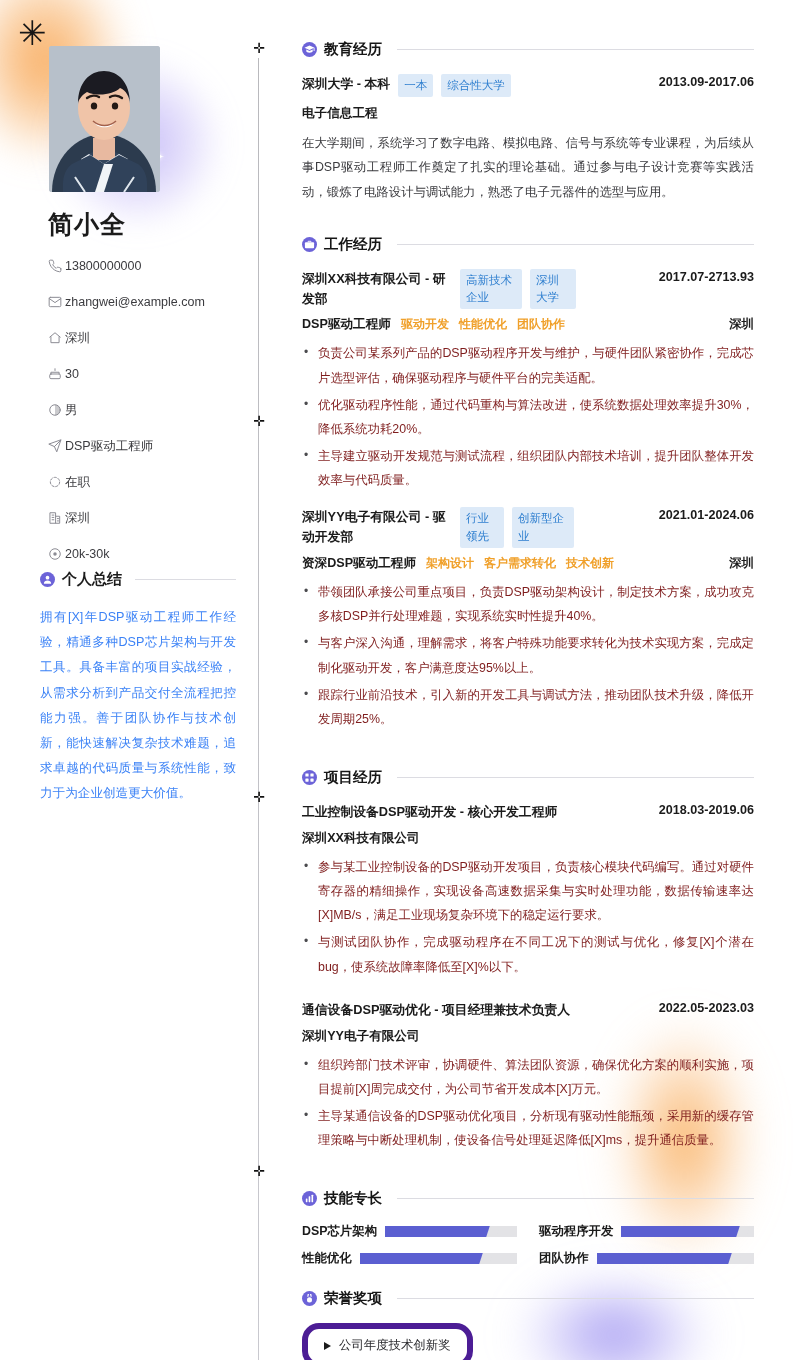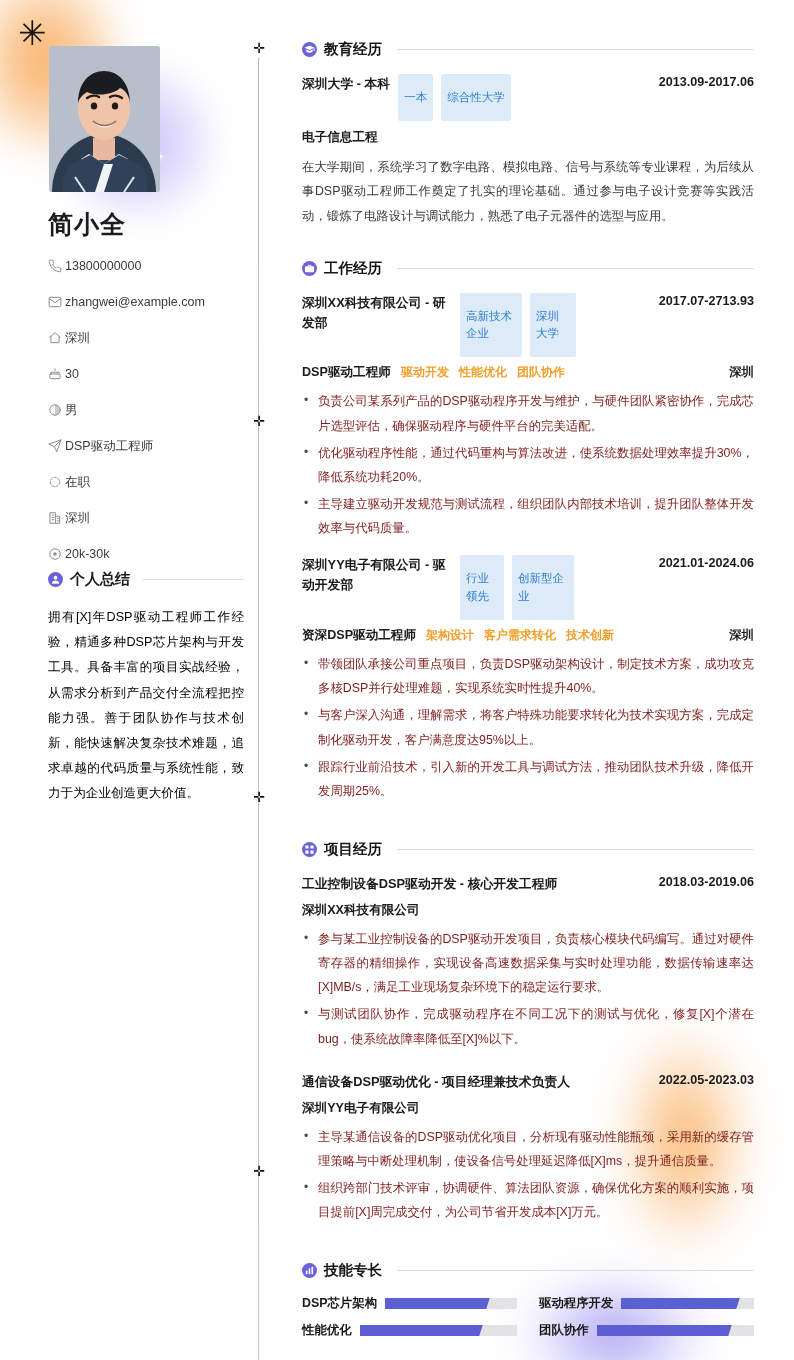--- a/index.html
+++ b/index.html
@@ -59,44 +59,44 @@
   .photo svg{ display:block; width:100%; height:100%; }
 
   .name{ position:absolute; left:48px; top:208px; font-size:25px; font-weight:700; color:#1b1b1b; letter-spacing:1px; }
 
   .contact{ position:absolute; left:48px; top:254px; width:200px; }
   .c-row{ display:flex; align-items:center; gap:3px; height:24px; margin-bottom:12px; }
   .c-ico{ width:14px; height:14px; flex:0 0 14px; color:#8b8b93; display:flex; align-items:center; justify-content:center; }
   .c-ico svg{ width:14px; height:14px; display:block; }
   .c-txt{ font-size:12.5px; color:#3b3b3f; white-space:nowrap; }
 
-  .summary{ position:absolute; left:48px; top:570px; width:196px; }
+  .summary{ position:absolute; left:40px; top:570px; width:196px; }
   .sum-head{ display:flex; align-items:center; gap:7px; margin-bottom:16px; }
   .sum-title{ font-size:15px; font-weight:700; color:#1b1b1b; }
   .sum-rule{ flex:1; height:1px; background:#dcdce2; margin-left:6px; }
-  .sum-body{ font-size:12.6px; line-height:2.0; color:#000000; text-align:justify; }
+  .sum-body{ font-size:12.6px; line-height:2.0; color:#3b82f6; text-align:justify; }
 
   
   .main{ position:absolute; left:302px; top:0; width:452px; }
 
   .sec{ margin-bottom:0; }
   .sec-head{ display:flex; align-items:center; gap:7px; margin-bottom:15px; }
   .sec-ico{ width:15px; height:15px; flex:0 0 15px; border-radius:50%;
             background:#6c63d8; display:flex; align-items:center; justify-content:center; }
   .sec-ico svg{ width:11px; height:11px; display:block; }
   .sec-title{ font-size:14.5px; font-weight:700; color:#161616; }
   .sec-rule{ flex:1; height:1px; background:#dcdce2; margin-left:8px; }
 
   .entry{ margin-bottom:15px; }
   .e-top{ display:flex; align-items:flex-start; gap:8px; }
   .e-org{ font-size:12.8px; font-weight:700; color:#1b1b1b; line-height:1.55; flex:0 1 auto; max-width:150px; }
   .e-org.wide{ max-width:330px; }
   .e-tags{ display:flex; gap:8px; flex:1 1 auto; align-items:flex-start; flex-wrap:wrap; }
   .tag-blue{ background:#ddeaf8; color:#2f7fcf; font-size:11.5px; line-height:1.5;
-             padding:15px 6px; border-radius:2px; max-width:62px; }
+             padding:3px 6px; border-radius:2px; max-width:62px; }
   .e-date{ font-size:12.6px; font-weight:700; color:#1b1b1b; white-space:nowrap; margin-left:auto; padding-top:1px; }
 
   .e-sub{ display:flex; align-items:center; gap:10px; margin-top:7px; }
   .e-role{ font-size:12.6px; font-weight:700; color:#1b1b1b; white-space:nowrap; }
   .tag-orange{ color:#f0a02a; font-size:12px; font-weight:700; white-space:nowrap; }
   .e-loc{ font-size:12.4px; font-weight:700; color:#1b1b1b; margin-left:auto; white-space:nowrap; }
 
   .e-major{ font-size:12.6px; font-weight:700; color:#1b1b1b; margin-top:8px; }
 
   .para{ font-size:12.4px; line-height:1.95; color:#3a3a3e; margin-top:9px; text-align:justify; }
@@ -397,22 +397,22 @@
 
       <div style="height:6px"></div>
 
       <div class="entry">
         <div class="e-top">
           <div class="e-org wide">通信设备DSP驱动优化 - 项目经理兼技术负责人</div>
           <div class="e-date">2022.05-2023.03</div>
         </div>
         <div class="e-major">深圳YY电子有限公司</div>
         <ul class="bullets">
+          <li>组织跨部门技术评审，协调硬件、算法团队资源，确保优化方案的顺利实施，项目提前[X]周完成交付，为公司节省开发成本[X]万元。</li>
           <li>主导某通信设备的DSP驱动优化项目，分析现有驱动性能瓶颈，采用新的缓存管理策略与中断处理机制，使设备信号处理延迟降低[X]ms，提升通信质量。</li>
-          <li>组织跨部门技术评审，协调硬件、算法团队资源，确保优化方案的顺利实施，项目提前[X]周完成交付，为公司节省开发成本[X]万元。</li>
         </ul>
       </div>
     </div>
 
     <div class="gap-lg"></div>
 
     <div class="sec">
       <div class="sec-head">
         <span class="sec-ico">
           <svg viewBox="0 0 24 24" fill="#fff">

